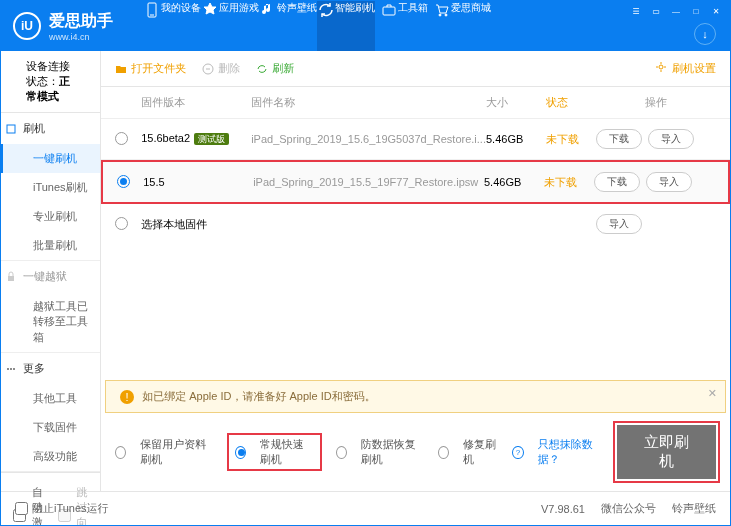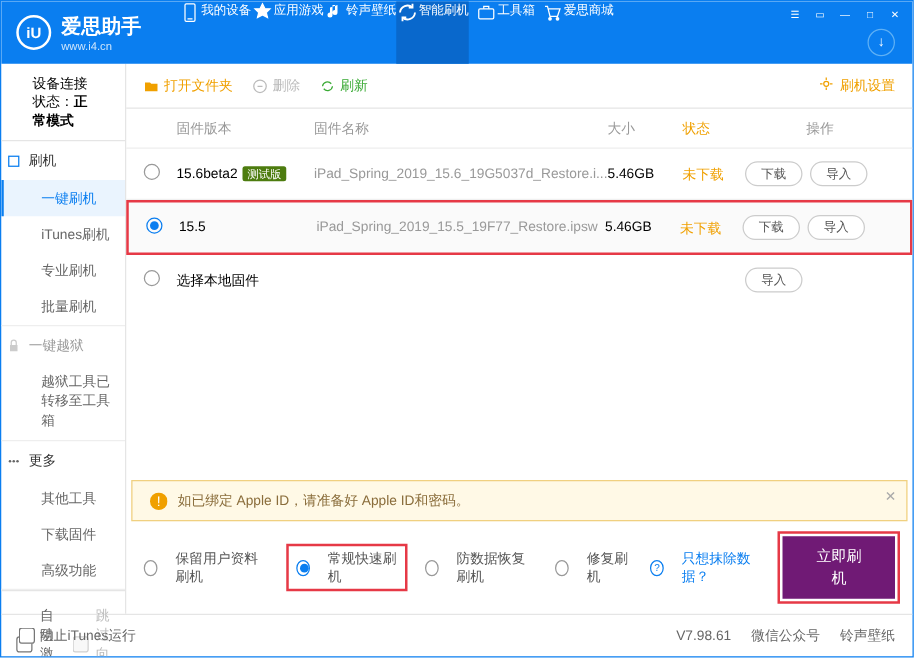--- a/index.html
+++ b/index.html
@@ -51,21 +51,21 @@
 .col-name{color:#999}
 .col-status{color:#f0a000}
 .sm-btn{border:1px solid #ccc;background:#fff;padding:2px 12px;font-size:10px;cursor:pointer;border-radius:10px;color:#555}
 .local-row{display:flex;align-items:center;padding:10px 14px}
 .warning-bar{background:#fff9e6;border:1px solid #f0d080;padding:8px 14px;display:flex;align-items:center;gap:8px;color:#8a6d3b;margin:0 4px;position:relative}
 .warning-close{position:absolute;right:8px;top:6px;cursor:pointer;color:#aaa}
 .mode-row{display:flex;align-items:center;padding:12px 14px;gap:14px}
 .mode-item{display:flex;align-items:center;gap:4px;cursor:pointer;color:#555}
 .mode-item.highlighted{border:2px solid #e63946;padding:2px 6px}
 .link{color:#0a7ef0;cursor:pointer}
-.primary-btn{background:#701a75;color:#fff;padding:8px 24px;border:none;cursor:pointer;font-size:12px;margin-left:auto}
+.primary-btn{background:#737373;color:#fff;padding:8px 24px;border:none;cursor:pointer;font-size:15px;margin-left:auto}
 .primary-btn.highlighted{outline:2px solid #e63946;outline-offset:2px}
 .footer{height:34px;border-top:1px solid #e5e5e5;display:flex;align-items:center;padding:0 14px;color:#666;font-size:10px}
 .footer-right{margin-left:auto;display:flex;gap:16px;align-items:center}
 .circle-i{width:13px;height:13px;border:1px solid #0a7ef0;border-radius:50%;display:inline-flex;align-items:center;justify-content:center;color:#0a7ef0;font-size:8px}
 .bottom-area{margin-top:auto}
 </style>
 </head>
 <body>
 
 <div class="titlebar">

